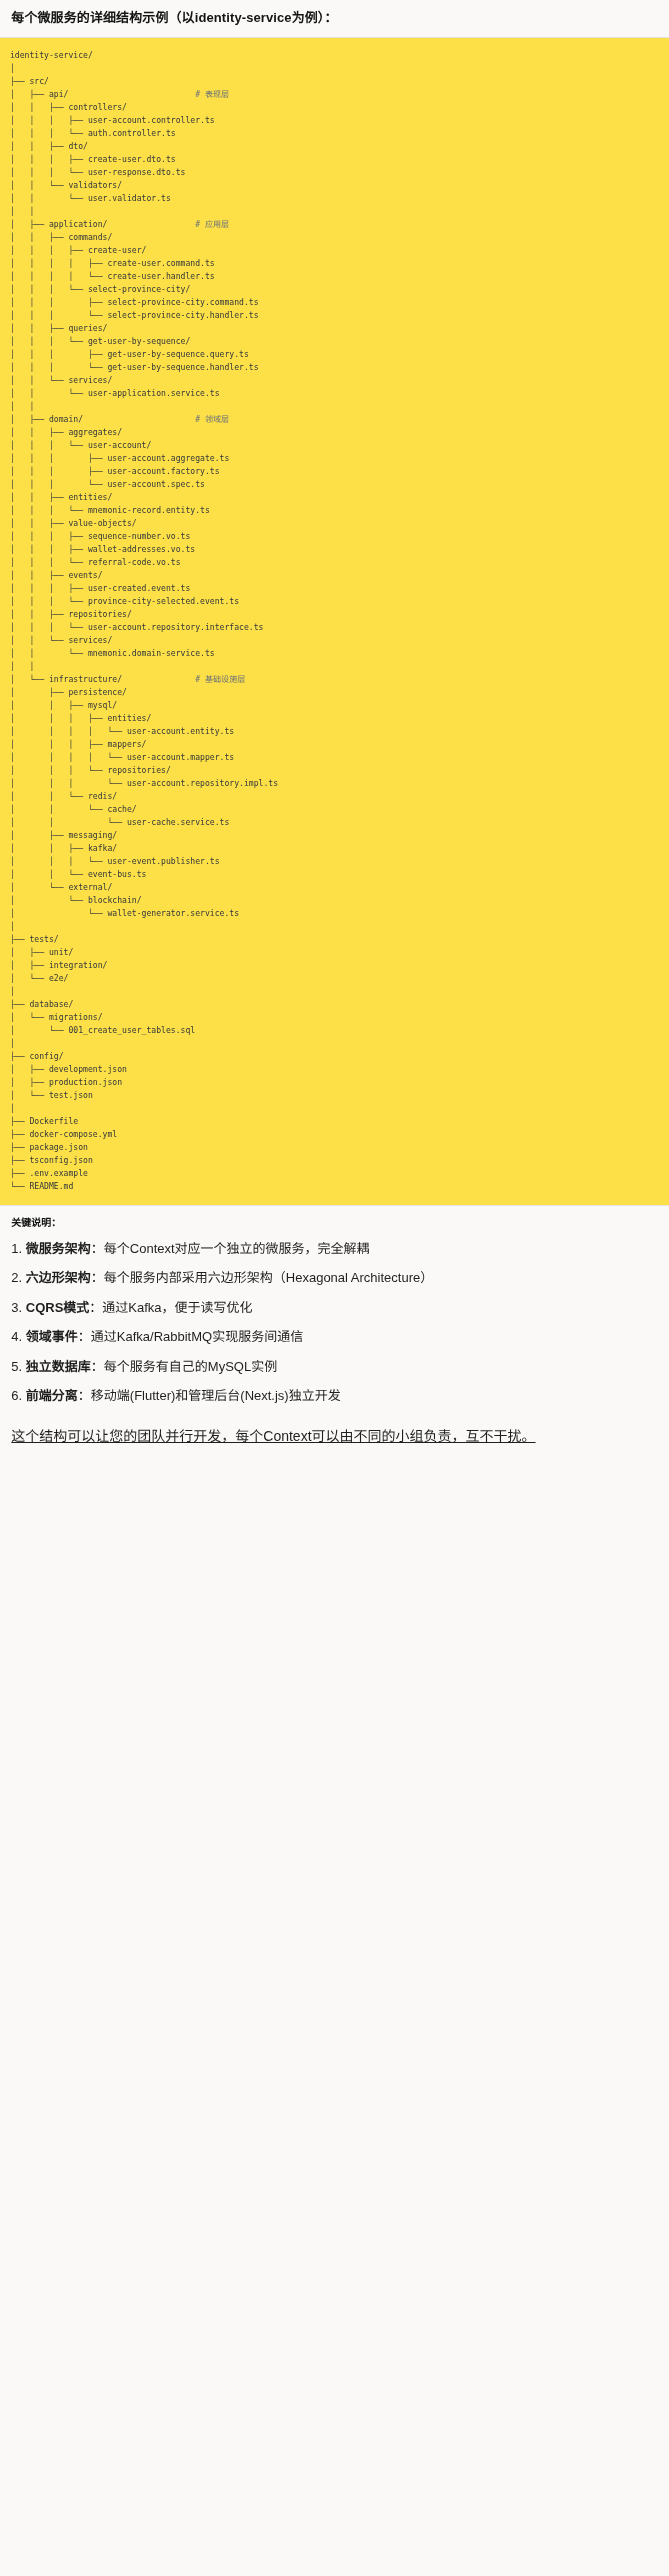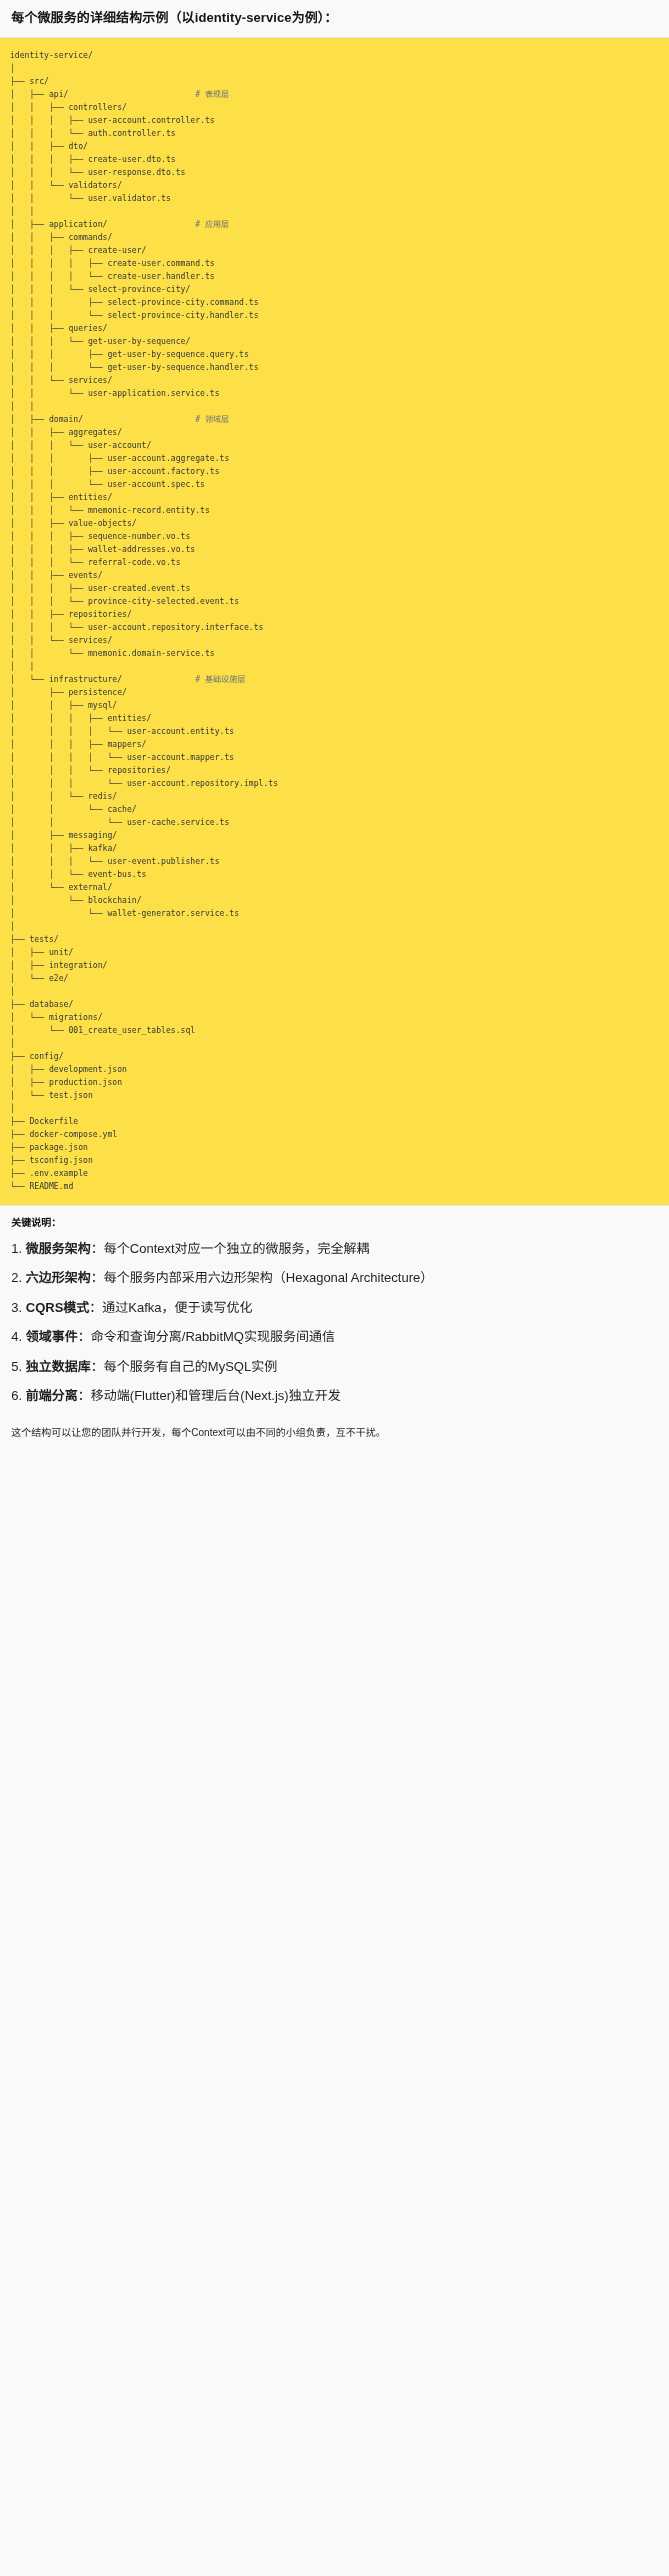--- a/index.html
+++ b/index.html
@@ -86,25 +86,26 @@
     font-weight: bold;
   }
   .note-sep {
     font-weight: normal;
   }
   .note-desc {
     font-weight: normal;
   }
 
   .footer-note {
-    font-size: 10px;
+    font-size: 14px;
     line-height: 1.6;
     color: #1f1f1f;
     padding: 5px 11.3px 13.8px 11.3px;
     margin: 0;
+    text-decoration: underline;
   }
 
   .divider-soft {
     height: 0.6px;
     background: #e6e3dd;
     border: 0;
     margin: 0;
   }
 </style>
 </head>
@@ -223,21 +224,21 @@
       <span class="note-term">六边形架构</span><span class="note-sep">：</span><span class="note-desc">每个服务内部采用六边形架构（Hexagonal Architecture）</span>
     </p>
 
     <p class="note-item">
       <span class="note-num">3.</span>
       <span class="note-term">CQRS模式</span><span class="note-sep">：</span><span class="note-desc">通过Kafka，便于读写优化</span>
     </p>
 
     <p class="note-item">
       <span class="note-num">4.</span>
-      <span class="note-term">领域事件</span><span class="note-sep">：</span><span class="note-desc">命令和查询分离/RabbitMQ实现服务间通信</span>
+      <span class="note-term">领域事件</span><span class="note-sep">：</span><span class="note-desc">通过Kafka/RabbitMQ实现服务间通信</span>
     </p>
 
     <p class="note-item">
       <span class="note-num">5.</span>
       <span class="note-term">独立数据库</span><span class="note-sep">：</span><span class="note-desc">每个服务有自己的MySQL实例</span>
     </p>
 
     <p class="note-item">
       <span class="note-num">6.</span>
       <span class="note-term">前端分离</span><span class="note-sep">：</span><span class="note-desc">移动端(Flutter)和管理后台(Next.js)独立开发</span>

